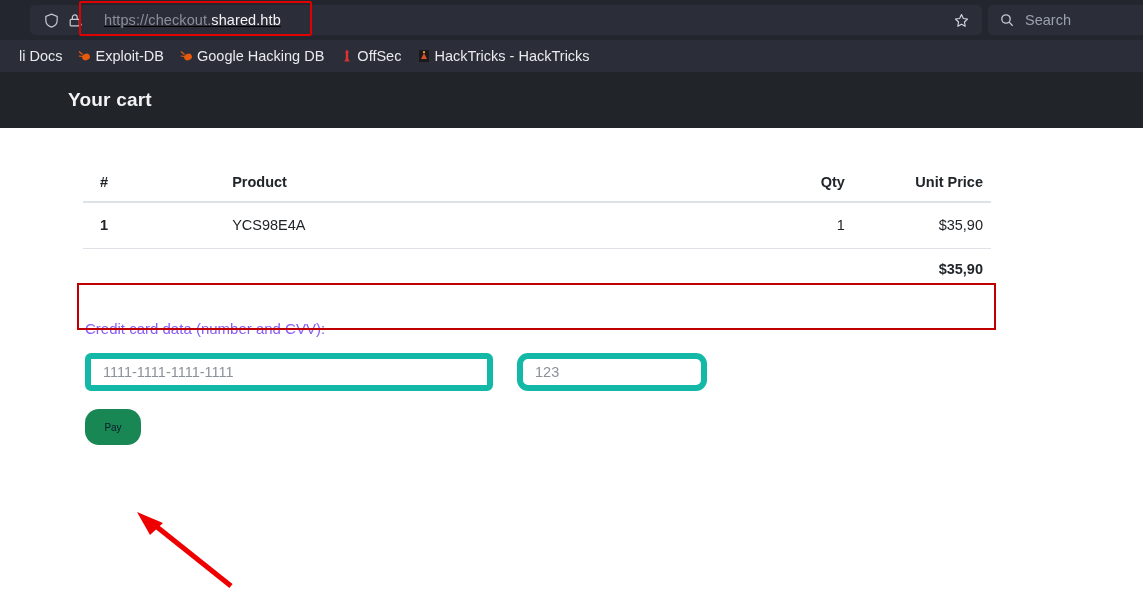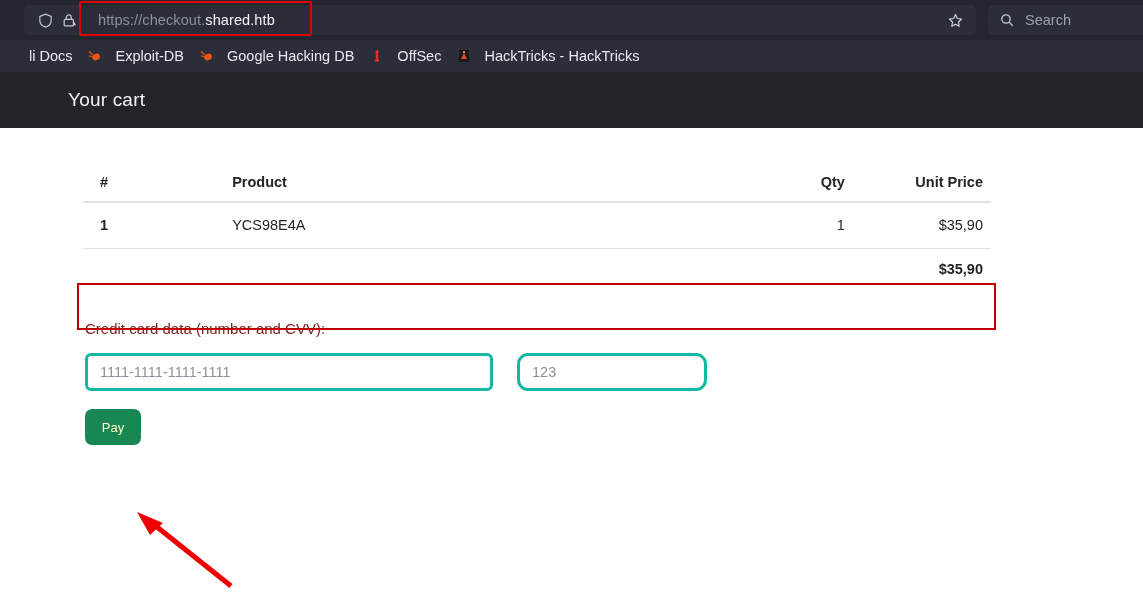--- a/index.html
+++ b/index.html
@@ -15,23 +15,24 @@
   
   .browser-chrome {
     width: 1143px;
     background: #23262e;
     position: relative;
   }
   .nav-bar {
     height: 40px;
     display: flex;
     align-items: center;
-    padding: 0 8px 0 4px;
+    padding: 0 8px 0 10px;
     background: #23262e;
     position: relative;
+    text-decoration: underline;
   }
   .urlbar-wrap {
     flex: 0 0 auto;
     width: 952px;
     height: 30px;
     margin-left: 20px;
     background: #2b2e38;
     border-radius: 5px;
     display: flex;
     align-items: center;
@@ -101,21 +102,21 @@
     background: #2b2e38;
     display: flex;
     align-items: center;
     padding-left: 0;
     overflow: hidden;
     white-space: nowrap;
   }
   .bm {
     display: inline-flex;
     align-items: center;
-    gap: 12px;
+    gap: 2px;
     height: 24px;
     padding: 0 7px;
     font-size: 14.5px;
     color: #e8eaee;
     border-radius: 4px;
     flex: 0 0 auto;
   }
   .bm:first-child { padding-left: 0; }
   .bm-ico {
     width: 17px; height: 17px;
@@ -131,21 +132,21 @@
   .site-header {
     height: 56px;
     background: #212529;
     display: flex;
     align-items: center;
     padding-left: 68px;
   }
   .site-title {
     color: #f1f3f5;
     font-size: 19px;
-    font-weight: 400;
+    font-weight: 700;
     letter-spacing: 0.2px;
   }
 
   .content {
     padding: 46px 0 0 0;
   }
   .cart-table {
     width: 908px;
     margin-left: 83px;
     border-collapse: collapse;
@@ -186,48 +187,48 @@
     border: 2.5px solid #c00000;
     pointer-events: none;
     z-index: 20;
     background: transparent;
   }
 
   
   .form-area { margin-left: 85px; margin-top: 28px; }
   .form-label {
     font-size: 15px;
-    color: #7f1d1d;
+    color: #8b5cf6;
     margin-bottom: 16px;
   }
   .inputs-row { display: flex; gap: 24px; }
   .txt-input {
     height: 38px;
-    border: 3px solid #14b8a6;
+    border: 6px solid #14b8a6;
     border-radius: 6px;
     background: #fff;
     font-size: 14.5px;
     color: #212529;
     padding: 0 12px;
     outline: none;
     font-family: "Liberation Sans", sans-serif;
   }
   .txt-input::placeholder { color: #8b9199; opacity: 1; }
   .input-card { width: 408px; }
   .input-cvv  { width: 190px; border-radius: 11px; }
 
   .pay-btn {
     margin-top: 18px;
     width: 56px;
     height: 36px;
     background: #198754;
-    color: #fef9c3;
+    color: #0f172a;
     border: none;
-    border-radius: 7px;
-    font-size: 13px;
+    border-radius: 14px;
+    font-size: 10px;
     font-family: "Liberation Sans", sans-serif;
     cursor: pointer;
     display: flex;
     align-items: center;
     justify-content: center;
     padding: 0;
   }
 
   .annotation-arrow {
     position: absolute;

